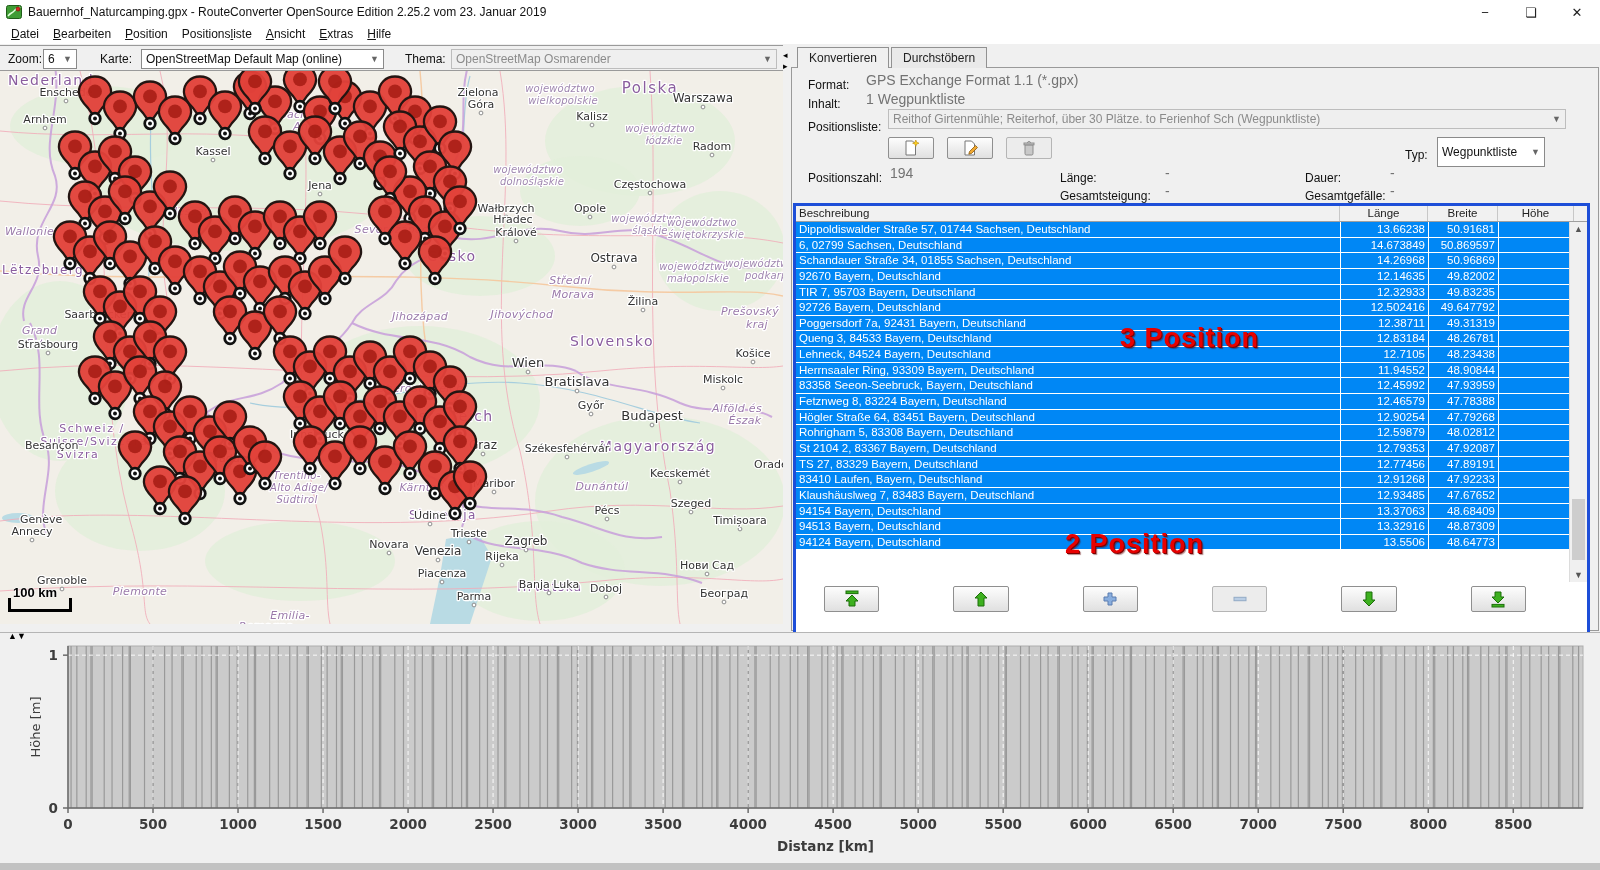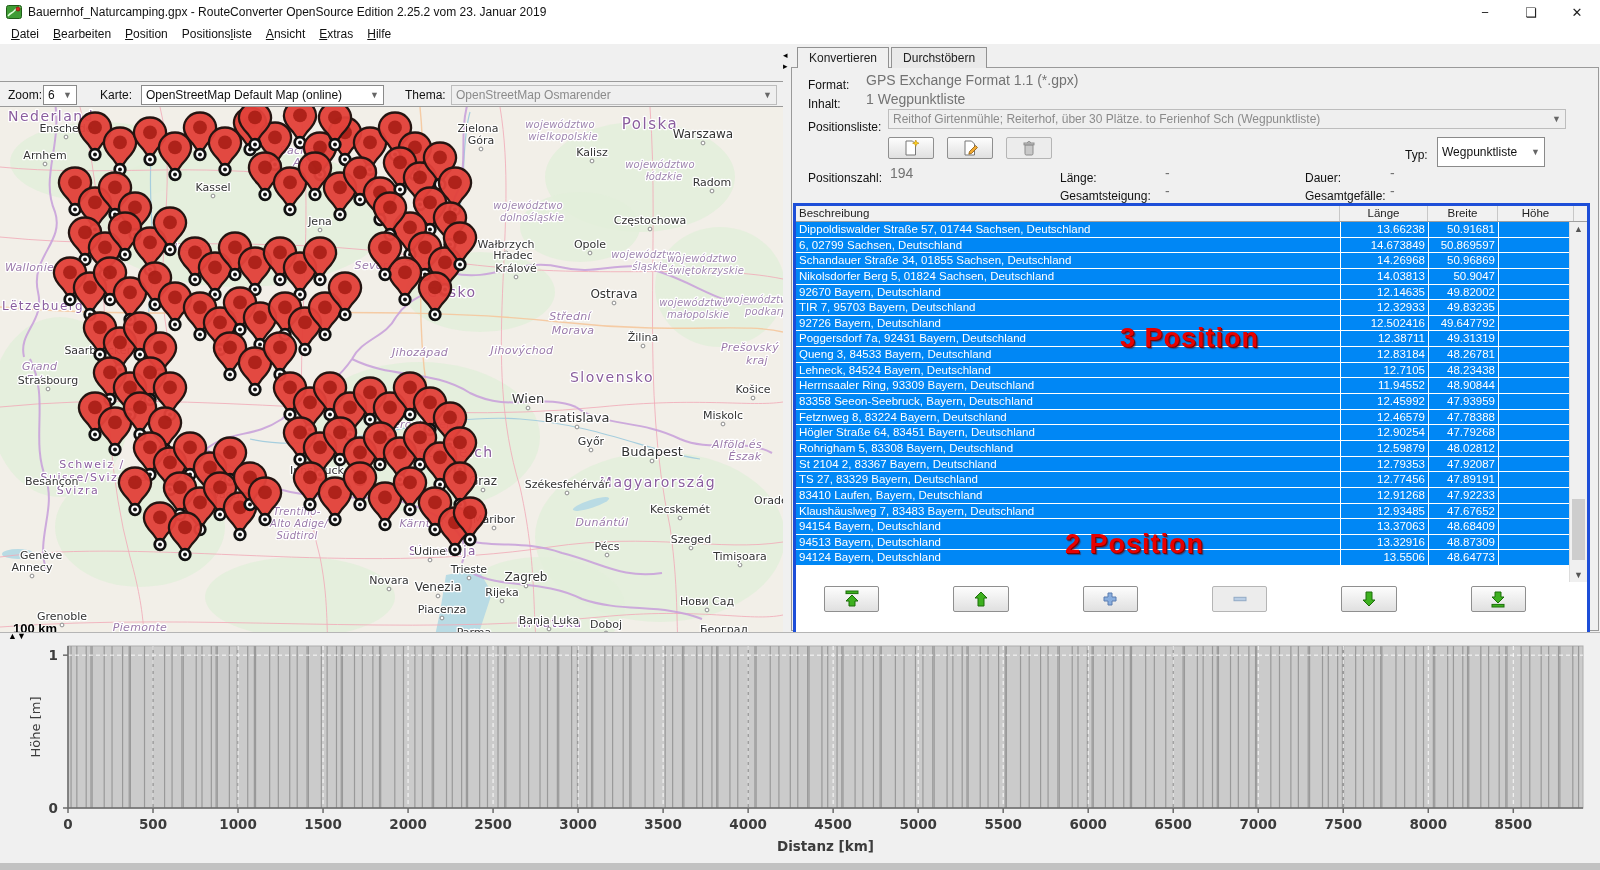--- a/index.html
+++ b/index.html
@@ -10,21 +10,21 @@
   .app-icon{width:16px;height:16px;margin:0 6px 0 6px;}
   .title-text{font-size:12px;color:#111;}
   .win-controls{margin-left:auto;display:flex;height:24px;}
   .win-btn{width:46px;height:24px;display:flex;align-items:center;justify-content:center;font-size:13px;color:#222;}
   
   .menubar{position:absolute;left:0;top:24px;width:1600px;height:20px;background:#fff;display:flex;align-items:center;padding-left:4px;box-sizing:border-box;}
   .menu-item{padding:2px 7px;font-size:12px;color:#111;}
   .menu-item u{text-decoration:underline;}
   
   .mid{position:absolute;left:0;top:45px;width:1600px;height:587px;}
-  .left-panel{position:absolute;left:0;top:0;width:783px;height:587px;margin-top:36px;}
+  .left-panel{position:absolute;left:0;top:0;width:783px;height:587px;}
   .map-toolbar{position:absolute;left:0;top:0;width:783px;height:26px;background:#f0f0f0;border-top:1px solid #9a9a9a;border-bottom:1px solid #9a9a9a;box-sizing:border-box;}
   .tb-label{position:absolute;top:6px;font-size:12px;color:#111;}
   .combo{position:absolute;background:#fff;border:1px solid #8a8a8a;display:flex;align-items:center;padding:0 4px;box-sizing:border-box;font-size:12px;color:#111;overflow:hidden;white-space:nowrap;}
   .combo .chev{margin-left:auto;color:#666;font-size:9px;padding-left:4px;}
   .combo.disabled{background:#efefef;color:#8b8b8b;border-color:#bdbdbd;}
   .map{position:absolute;left:0;top:26px;width:783px;height:553px;overflow:hidden;background:#f2efe8;}
   .map-scale{position:absolute;left:8px;bottom:12px;width:64px;height:24px;}
   .map-scale .bracket{position:absolute;left:0;right:0;bottom:0;height:11px;border-left:3px solid #000;border-right:3px solid #000;border-bottom:3px solid #000;}
   .map-scale .lbl{position:absolute;left:5px;top:-3px;font-size:13px;font-weight:bold;color:#000;text-shadow:0 0 2px #fff,0 0 2px #fff;}
   .vsplit{position:absolute;left:783px;top:0;width:8px;height:587px;background:#f0f0f0;}
@@ -1118,26 +1118,20 @@
             <div class="trow">
               <div class="td">6, 02799 Sachsen, Deutschland</div>
               <div class="td num">14.673849</div>
               <div class="td num">50.869597</div>
               <div class="td num"></div>
             </div>
             <div class="trow">
               <div class="td">Schandauer Straße 34, 01855 Sachsen, Deutschland</div>
               <div class="td num">14.26968</div>
               <div class="td num">50.96869</div>
-              <div class="td num"></div>
-            </div>
-            <div class="trow">
-              <div class="td">Nikolsdorfer Berg 5, 01824 Sachsen, Deutschland</div>
-              <div class="td num">14.03813</div>
-              <div class="td num">50.9047</div>
               <div class="td num"></div>
             </div>
             <div class="trow">
               <div class="td">92670 Bayern, Deutschland</div>
               <div class="td num">12.14635</div>
               <div class="td num">49.82002</div>
               <div class="td num"></div>
             </div>
             <div class="trow">
               <div class="td">TIR 7, 95703 Bayern, Deutschland</div>

